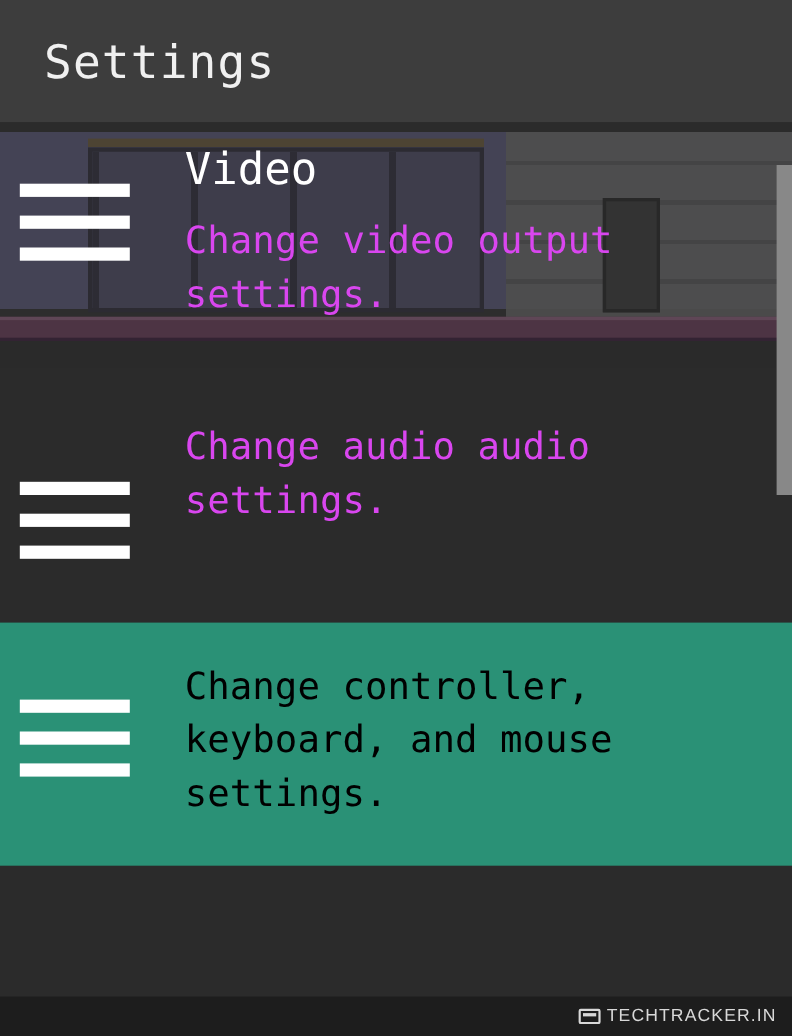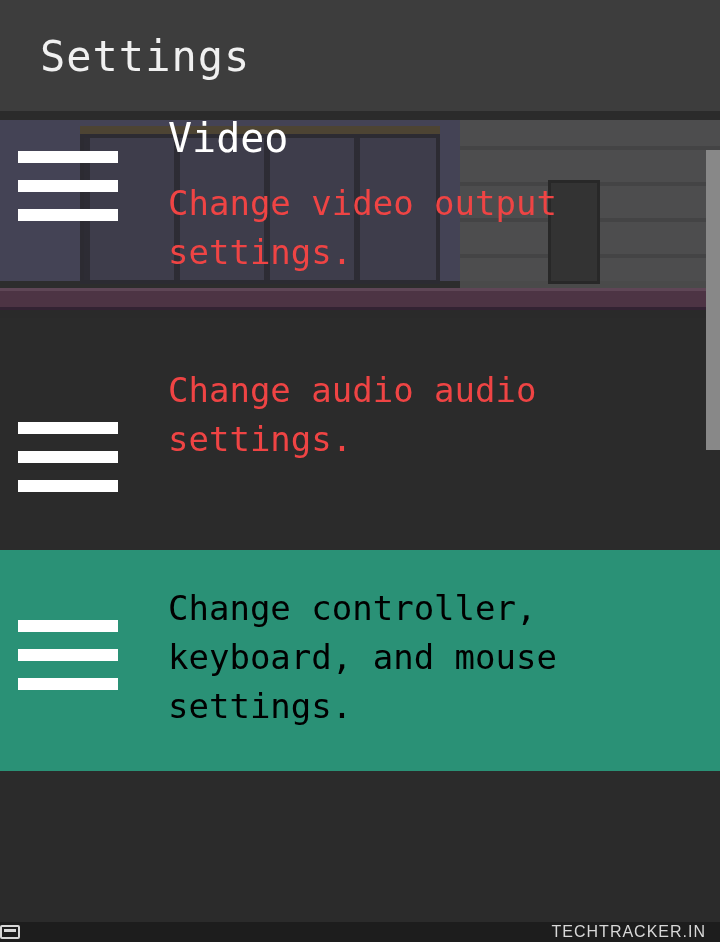--- a/index.html
+++ b/index.html
@@ -89,43 +89,43 @@
     background: #ffffff;
   }
   .item .text { flex: 1; }
   .item .title {
     color: #ffffff;
     font-size: 40px;
     font-weight: 400;
     margin-bottom: 18px;
   }
   .item .desc {
-    color: #ef4444;
+    color: #d946ef;
     font-size: 34px;
     line-height: 1.45;
     font-weight: 400;
   }
 
-  .item.video { padding-top: 4px; }
+  .item.video { padding-top: 20px; }
   .item.audio { background: #2b2b2b; padding-top: 48px; padding-bottom: 58px; }
   .item.audio .icon { margin-top: 56px; }
 
   .item.selected {
     background: #2a9176;
   }
   .item.selected .desc { color: #000000; }
 
   .footer {
     position: absolute;
     left: 0; right: 0; bottom: 0;
-    height: 20px;
+    height: 36px;
     background: #1d1d1d;
     display: flex;
     align-items: center;
-    justify-content: space-between;
+    justify-content: flex-end;
     padding-right: 14px;
     gap: 6px;
     z-index: 5;
   }
   .footer-icon {
     width: 20px; height: 14px;
     border: 2px solid #d8d8d8;
     border-radius: 2px;
     position: relative;
   }

